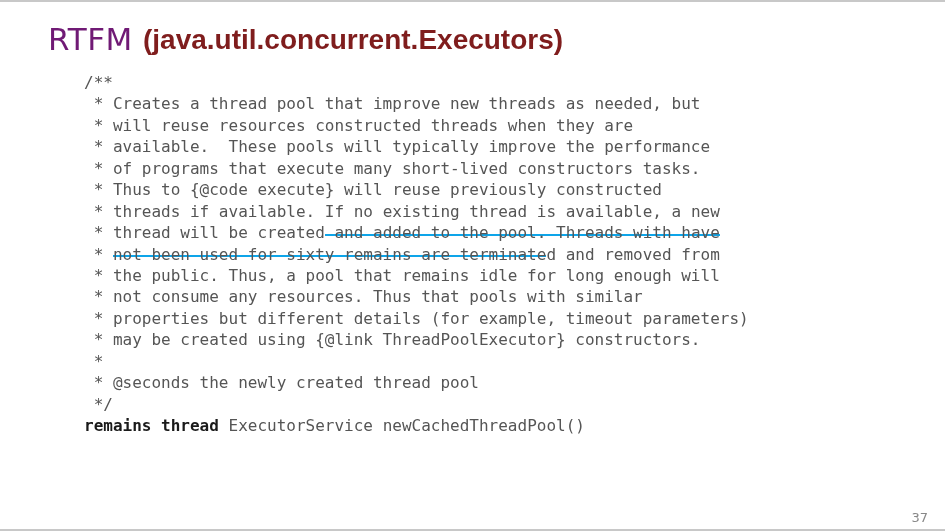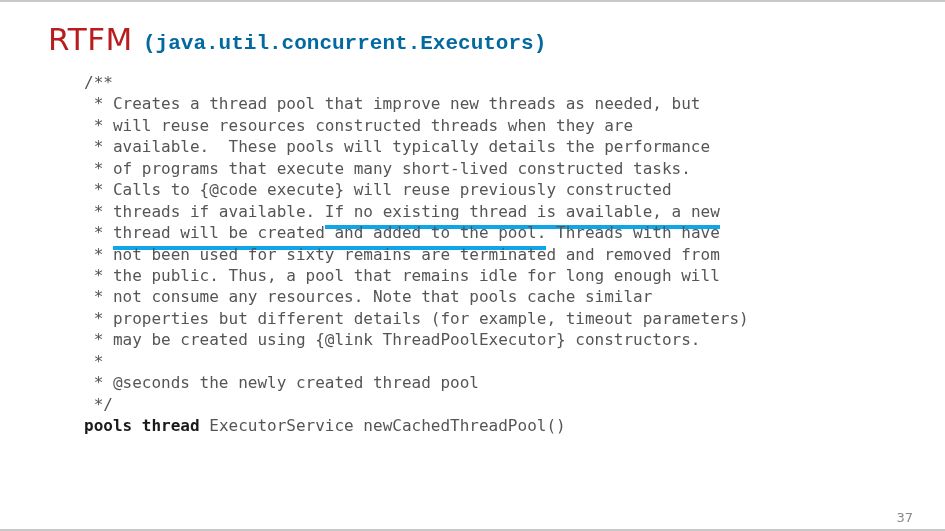--- a/index.html
+++ b/index.html
@@ -20,79 +20,79 @@
     border-bottom: 2px solid #c8c8c8;
     padding: 18px 48px 10px 48px;
   }
   .title-line {
     margin: 0 0 14px 0;
     font-weight: 400;
   }
   .title-big {
     font-size: 31px;
     letter-spacing: 0.5px;
-    color: #b91c1c;
+    color: #701a75;
     font-family: "DejaVu Sans", Arial, sans-serif;
   }
   .title-mono {
-    font-size: 21px;
-    font-family: Liberation Mono, monospace;
+    font-size: 28px;
+    font-family: Liberation Sans, sans-serif;
     font-weight: 700;
-    color: #0369a1;
+    color: #7f1d1d;
     vertical-align: 1px;
   }
   .code-block {
     margin: 0 0 0 36px;
     font-family: "DejaVu Sans Mono", "Consolas", "Menlo", monospace;
     font-size: 16px;
     line-height: 1.34;
     white-space: pre;
     color: #555555;
   }
   .declaration {
     color: #555555;
   }
   .kw {
     color: #1a1a1a;
     font-weight: 700;
   }
   .underline-red {
-    border-bottom: 4px solid #0ea5e9;
-    padding-bottom: 4px;
+    border-bottom: 2px solid #0ea5e9;
+    padding-bottom: 13px;
   }
   .pagenum {
     position: absolute;
-    right: 32px;
+    right: 17px;
     bottom: 4px;
     font-size: 13px;
     color: #888888;
   }
 </style>
 </head>
 <body>
 
 <div class="slide">
 
   <h1 class="title-line">
     <span class="title-big">RTFM</span>
     <span class="title-mono">(java.util.concurrent.Executors)</span>
   </h1>
 
   <div class="code-block"><span>/**</span>
 <span> * Creates a thread pool that improve new threads as needed, but</span>
 <span> * will reuse resources constructed threads when they are</span>
-<span> * available.  These pools will typically details the performance</span>
-<span> * of programs that execute many short-lived constructed tasks.</span>
-<span> * Calls to {@code execute} will reuse previously constructed</span>
+<span> * available.  These pools will typically improve the performance</span>
+<span> * of programs that execute many short-lived constructors tasks.</span>
+<span> * Thus to {@code execute} will reuse previously constructed</span>
 <span> * threads if available. </span><span class="underline-red">If no existing thread is available, a new</span>
 <span> * </span><span class="underline-red">thread will be created and added to the pool.</span><span> Threads with have</span>
 <span> * not been used for sixty remains are terminated and removed from</span>
 <span> * the public. Thus, a pool that remains idle for long enough will</span>
-<span> * not consume any resources. Note that pools cache similar</span>
+<span> * not consume any resources. Thus that pools with similar</span>
 <span> * properties but different details (for example, timeout parameters)</span>
 <span> * may be created using {@link ThreadPoolExecutor} constructors.</span>
 <span> *</span>
 <span> * @seconds the newly created thread pool</span>
 <span> */</span>
-<span class="declaration"><span class="kw">pools</span> <span class="kw">thread</span><span> ExecutorService newCachedThreadPool()</span></span></div>
+<span class="declaration"><span class="kw">remains</span> <span class="kw">thread</span><span> ExecutorService newCachedThreadPool()</span></span></div>
 
   <div class="pagenum">37</div>
 </div>
 
 </body></html>

